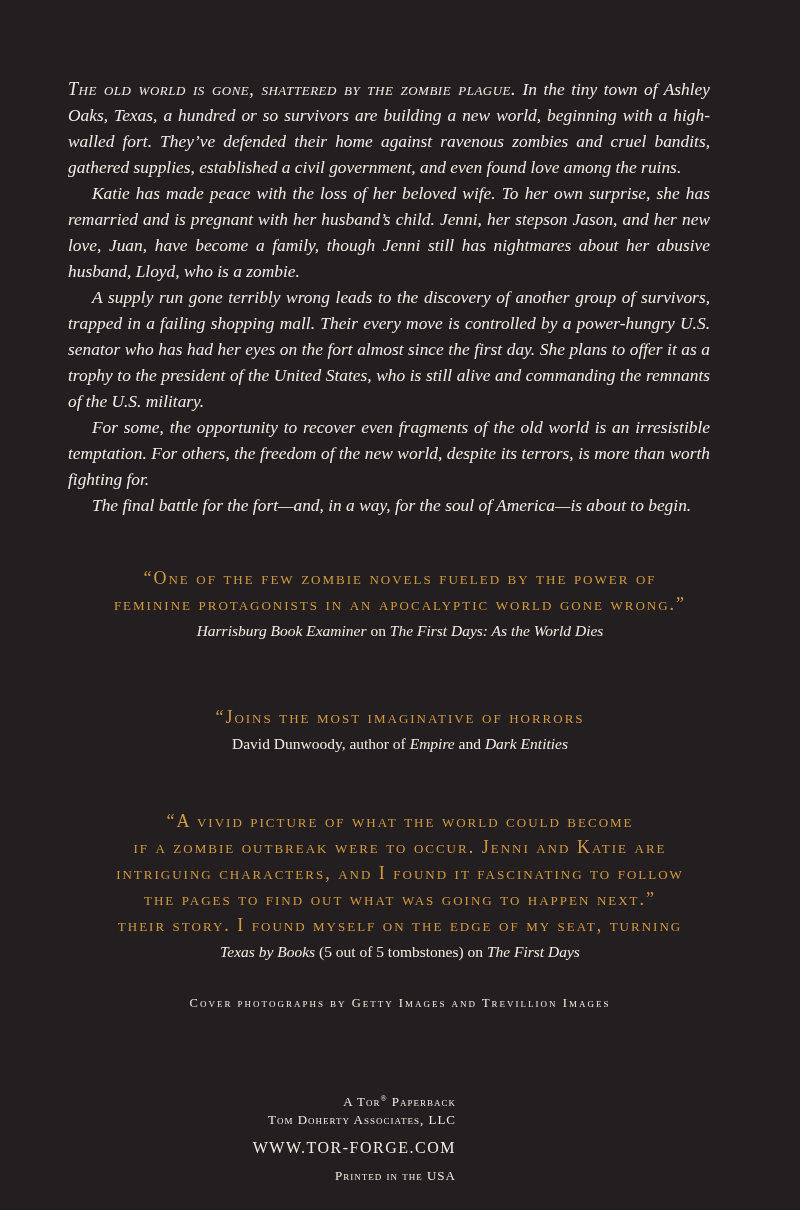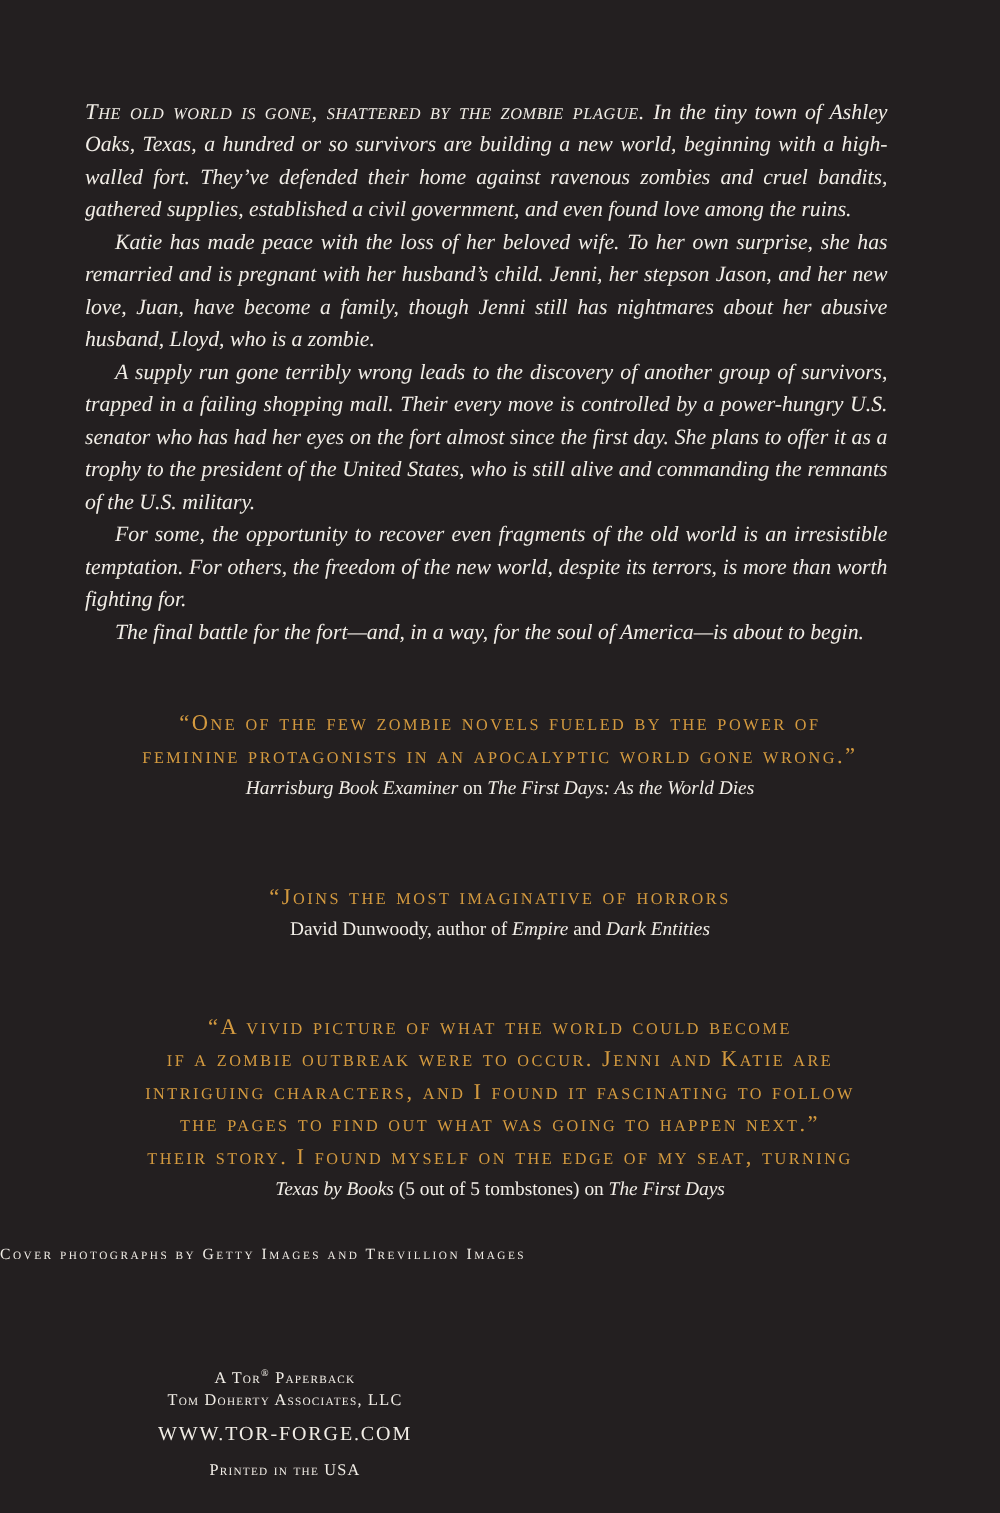--- a/index.html
+++ b/index.html
@@ -32,27 +32,28 @@
     line-height: 26px;
   }
   .attrib {
     font-size: 15.5px;
     line-height: 24px;
     margin-top: 2px;
   }
   .attrib i { font-style: italic; }
   .credit {
     position: absolute; left: 0; width: 800px; top: 996px;
+    text-align: center;
     font-variant: small-caps;
     letter-spacing: 2px;
     font-size: 12.5px;
   }
   .publisher {
     position: absolute; left: 0; width: 456px; top: 1090px;
-    text-align: center;
+    text-align: right;
     font-variant: small-caps;
     letter-spacing: 1px;
     font-size: 13px;
     line-height: 18px;
   }
   .publisher div { white-space: nowrap; }
   .publisher .gap { margin-top: 10px; }
   .publisher .url { font-size: 16px; letter-spacing: 1.5px; text-transform: uppercase; }
   sup { font-size: 8px; }
 </style>

